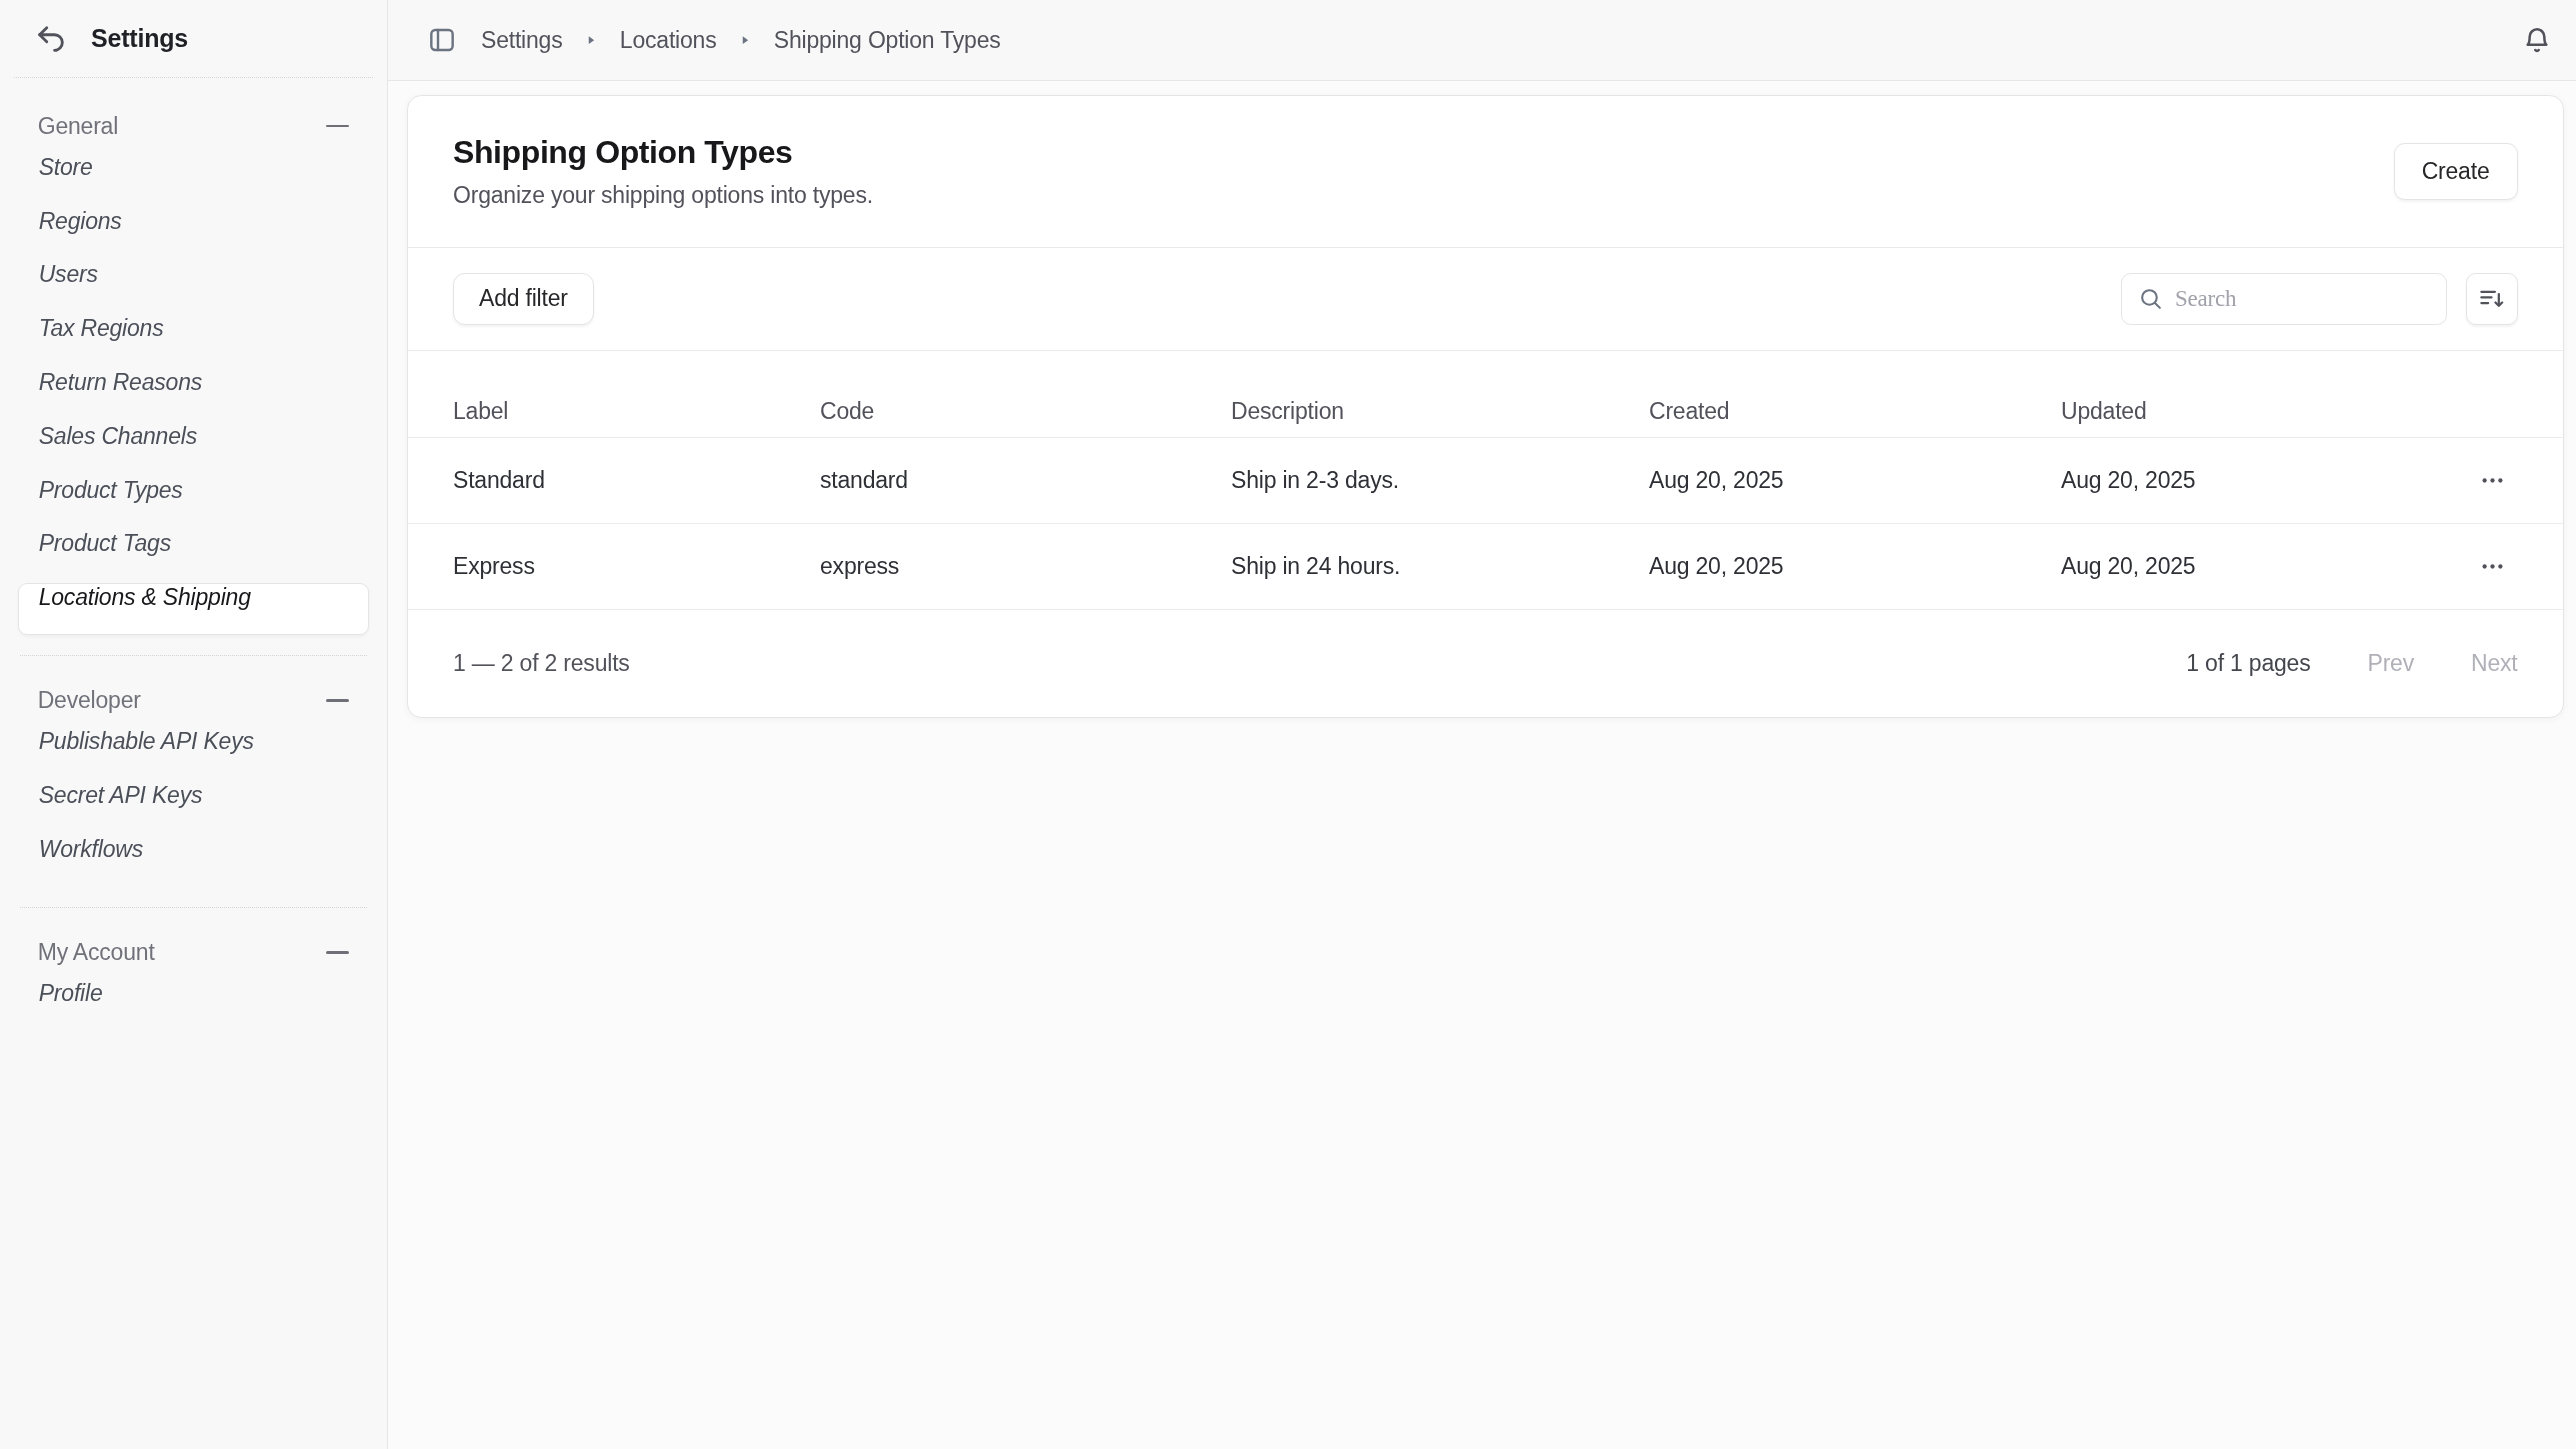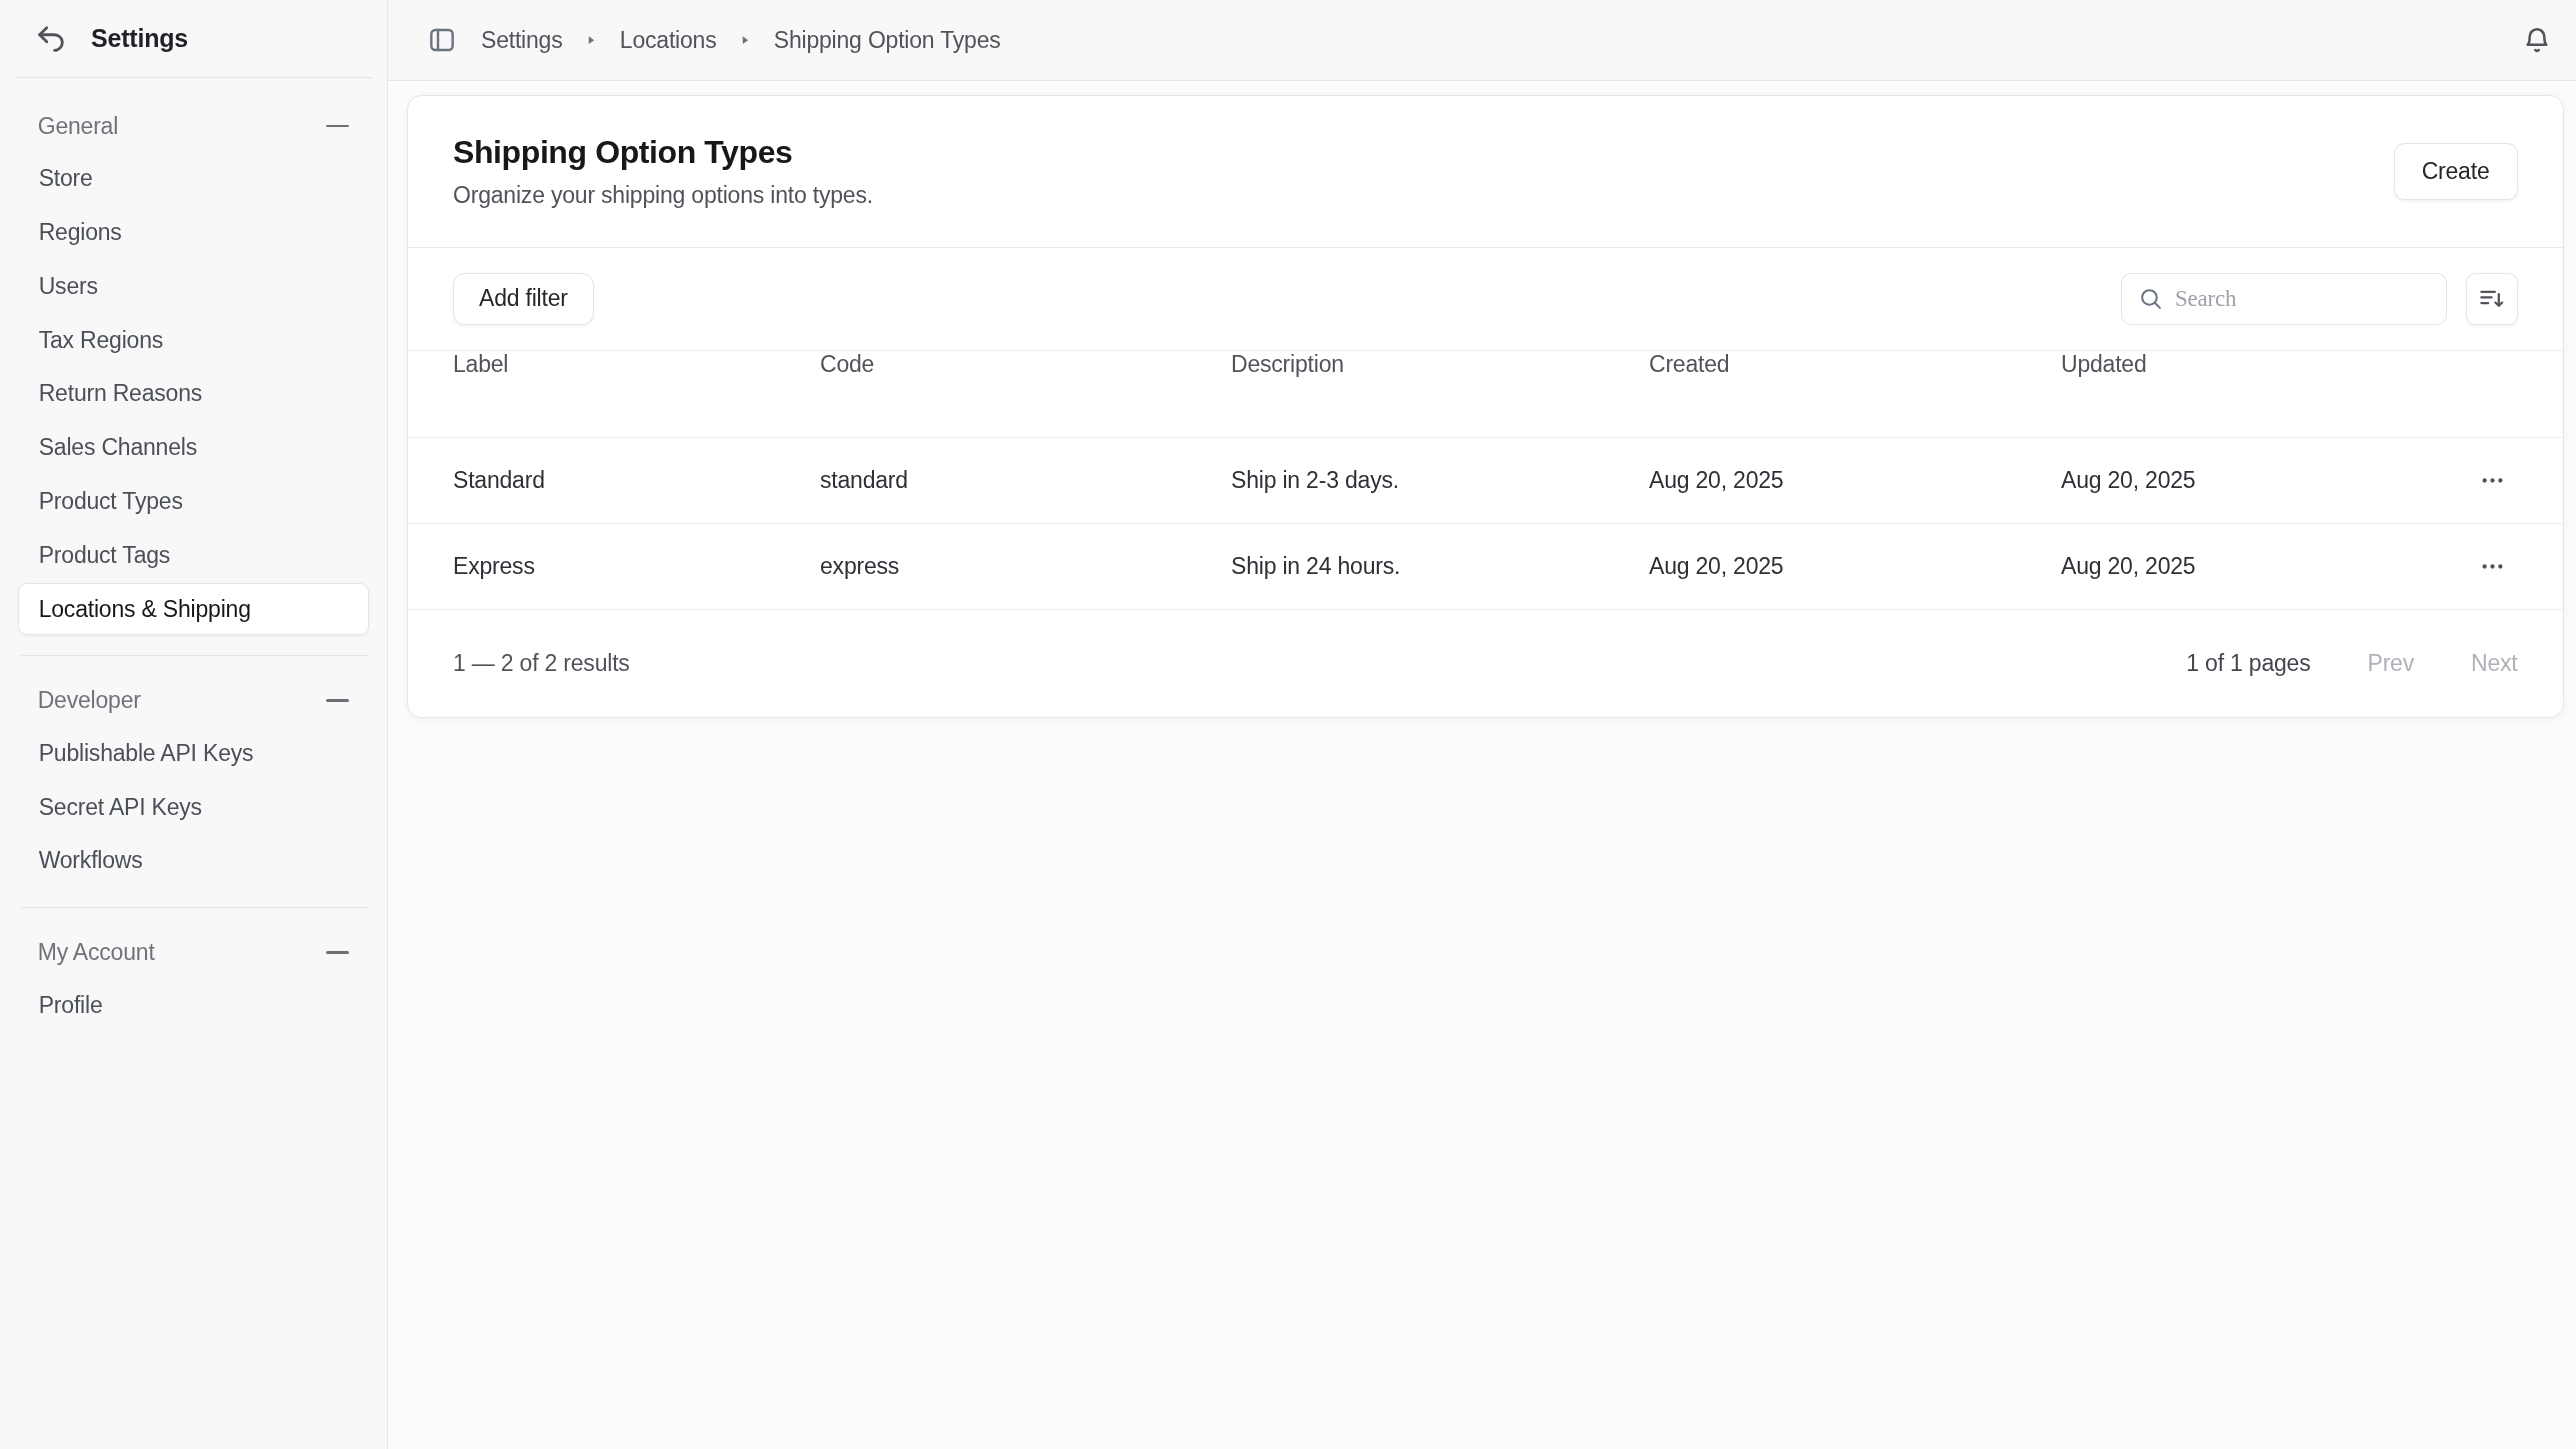--- a/index.html
+++ b/index.html
@@ -21,23 +21,23 @@
   .icon-btn { background:none; border:none; cursor:pointer; display:flex; align-items:center; justify-content:center; color:#52525b; }
   .sb-title { font-size:25px; font-weight:700; color:#1f2126; }
   .dotted { border-top:1.8px dotted #d4d4d9; margin:0 14.3px; }
   .sb-nav { padding:23px 18px; }
   .sb-section-header {
     height:50px; display:flex; align-items:center; justify-content:space-between;
     padding:0 19.7px; color:#71717a; font-size:23px;
   }
   .minus { width:23px; height:2.7px; background:#6f6f78; border-radius:1.8px; }
   .sb-item {
-    height:52px; display:flex; align-items:center; padding:0 19.7px;
+    height:52px; display:flex; align-items:flex-start; padding:0 19.7px;
     font-size:23px; color:#4b4f58; border-radius:9px; cursor:pointer;
-    border:1.8px solid transparent; margin:1.8px 0; text-decoration:none;
+    border:1.8px solid transparent; margin:1.8px 0; text-decoration:none;font-style:italic;
   }
   .sb-item.active {
     background:#ffffff; border-color:#e5e5e8; color:#18181b; font-weight:500;
     box-shadow:0 1.8px 3.6px rgba(0,0,0,0.04);
   }
   .sb-divider { border-top:1.8px dotted #d4d4d9; margin:19.7px 1.8px; }
 
   
   .right { flex:1; display:flex; flex-direction:column; min-width:0; }
   .topbar {
@@ -77,21 +77,21 @@
     background:#ffffff; display:flex; align-items:center; padding:0 16px; gap:12.5px;
   }
   .search-box input {
     border:none; outline:none; background:transparent; flex:1; min-width:0;
     font-size:23px; color:#27272a; font-family:Liberation Serif, serif; letter-spacing:-0.2px;
   }
   .search-box input::placeholder { color:#a1a1aa; }
   .btn-sort { width:52px; height:52px; border-radius:9.8px; display:flex; align-items:center; justify-content:center; color:#52525b; }
 
   
-  .thead { display:flex; align-items:flex-start; height:87px; padding:0 45px; border-top:1.8px solid #ececef; }
+  .thead { display:flex; align-items:flex-end; height:87px; padding:12px 45px; border-top:1.8px solid #ececef; }
   .th { font-size:23px; color:#52525b; }
   .trow { display:flex; align-items:center; height:86px; padding:0 45px; border-top:1.8px solid #ececef; cursor:pointer; }
   .td { font-size:23px; color:#2e3036; white-space:nowrap; overflow:hidden; text-overflow:ellipsis; }
   .col-label   { width:367px; }
   .col-code    { width:411px; }
   .col-desc    { width:418px; }
   .col-created { width:412px; }
   .col-updated { width:356px; }
   .col-actions { flex:1; display:flex; justify-content:flex-end; }
   .btn-dots {

